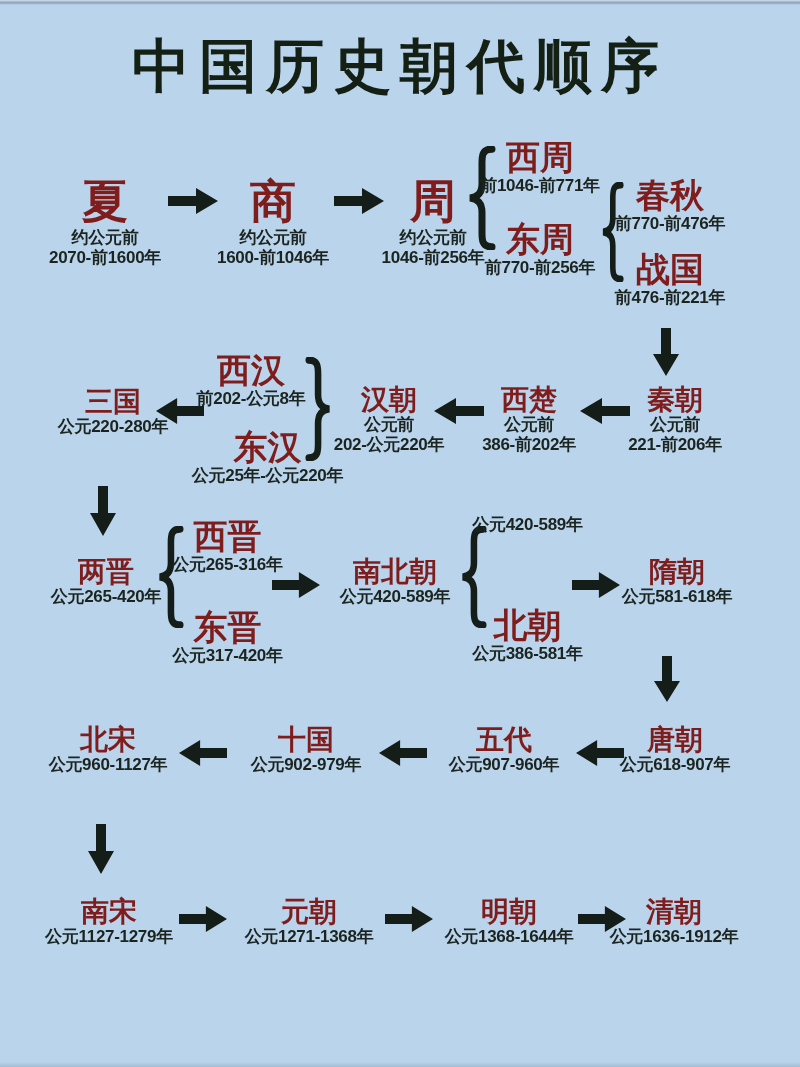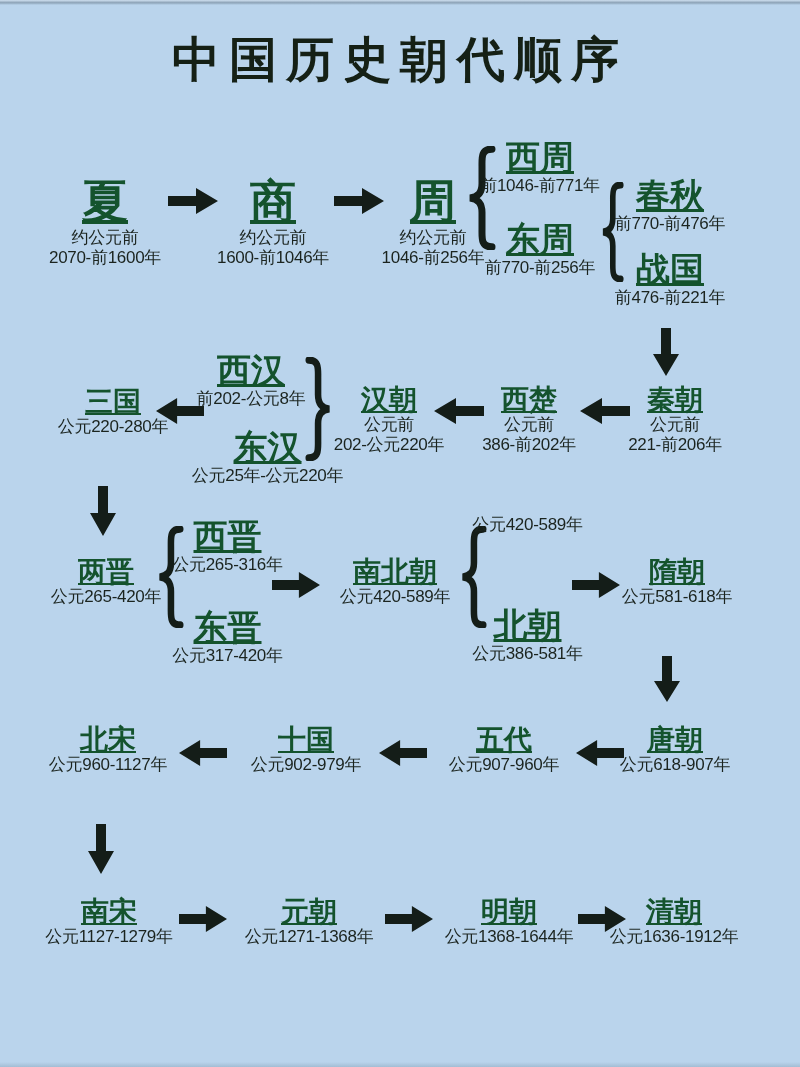--- a/index.html
+++ b/index.html
@@ -16,31 +16,31 @@
     position:absolute;left:0;top:0;width:100%;height:5px;
     background:linear-gradient(to bottom,#cfe0f0 0%,#8ca2b6 55%,#bad4ec 100%);
   }
   .bottom-edge{
     position:absolute;left:0;bottom:0;width:100%;height:5px;
     background:linear-gradient(to bottom,#bad4ec,#a3bdd4);
   }
   .title{
     position:absolute;left:0;top:28px;width:100%;
     text-align:center;
-    font-size:48px;font-weight:900;letter-spacing:9px;
+    font-size:58px;font-weight:900;letter-spacing:9px;
     color:#152015;
     white-space:nowrap;
   }
   .node{position:absolute;text-align:center;}
-  .name{font-weight:900;color:#14532d;line-height:1.12;white-space:nowrap;text-decoration:underline;}
+  .name{font-weight:900;color:#7f1d1d;line-height:1.12;white-space:nowrap;}
   .name.xl{font-size:46px;}
   .name.lg{font-size:28px;}
   .name.md{font-size:34px;font-weight:800;}
   .date{
-    font-size:17px;font-weight:400;line-height:1.18;
+    font-size:17px;font-weight:700;line-height:1.18;
     color:#1b241f;letter-spacing:-0.3px;white-space:nowrap;
   }
   .arrow{position:absolute;}
   .arrow svg{display:block;width:100%;height:100%;}
   .arrow path{fill:#141d18;}
   .brace{position:absolute;}
   .brace svg{display:block;width:100%;height:100%;}
   .brace path{fill:none;stroke:#141d18;stroke-width:7;stroke-linecap:round;}
 </style>
 </head>

